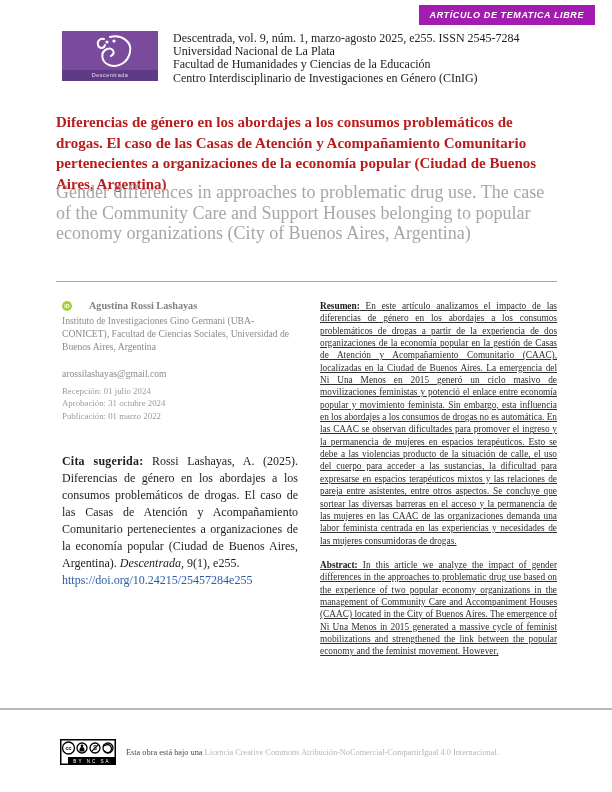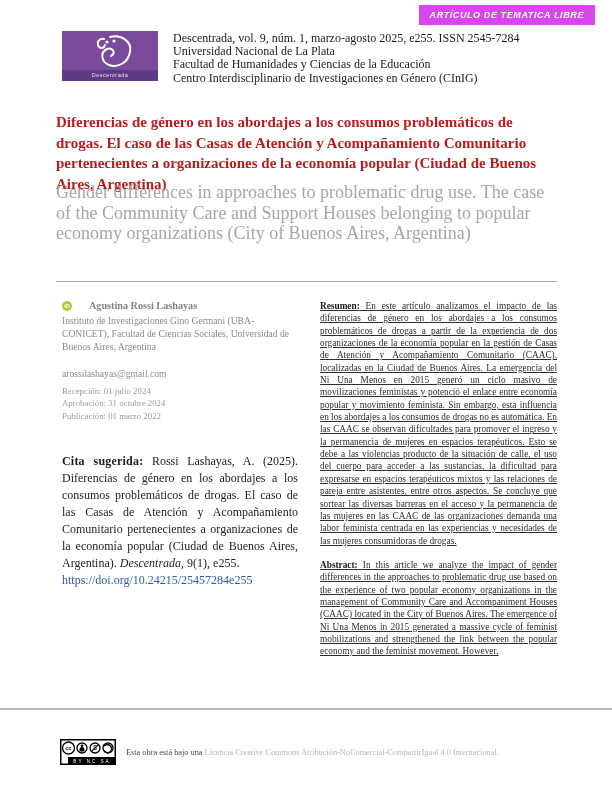--- a/index.html
+++ b/index.html
@@ -2,21 +2,21 @@
 <html><head>
 <meta charset="utf-8">
 <style>
   html,body{margin:0;padding:0;background:#e9e9e9;}
   .page{
     position:relative;width:612px;height:792px;margin:0 auto;background:#ffffff;
     font-family:"Liberation Serif", serif;color:#222;overflow:hidden;
   }
   
   .banner{
-    position:absolute;top:5px;right:17px;background:#d946ef;color:#fff;
+    position:absolute;top:5px;right:17px;background:#a21caf;color:#fff;
     font-family:"Liberation Sans", sans-serif;font-style:italic;font-weight:bold;
     font-size:9px;letter-spacing:.6px;padding:5px 11px 5px 11px;
   }
   
   .header{position:absolute;top:31px;left:62px;right:55px;display:flex;gap:15px;}
   .logo{width:96px;height:50px;background:#7a4b9c;position:relative;flex:none;}
   .logo svg{display:block;margin:2px auto 0;}
   .logo-label{
     position:absolute;left:0;right:0;bottom:0;height:11px;background:#5f3a85;
     color:#e8defa;font-family:"Liberation Sans", sans-serif;font-size:5.5px;

